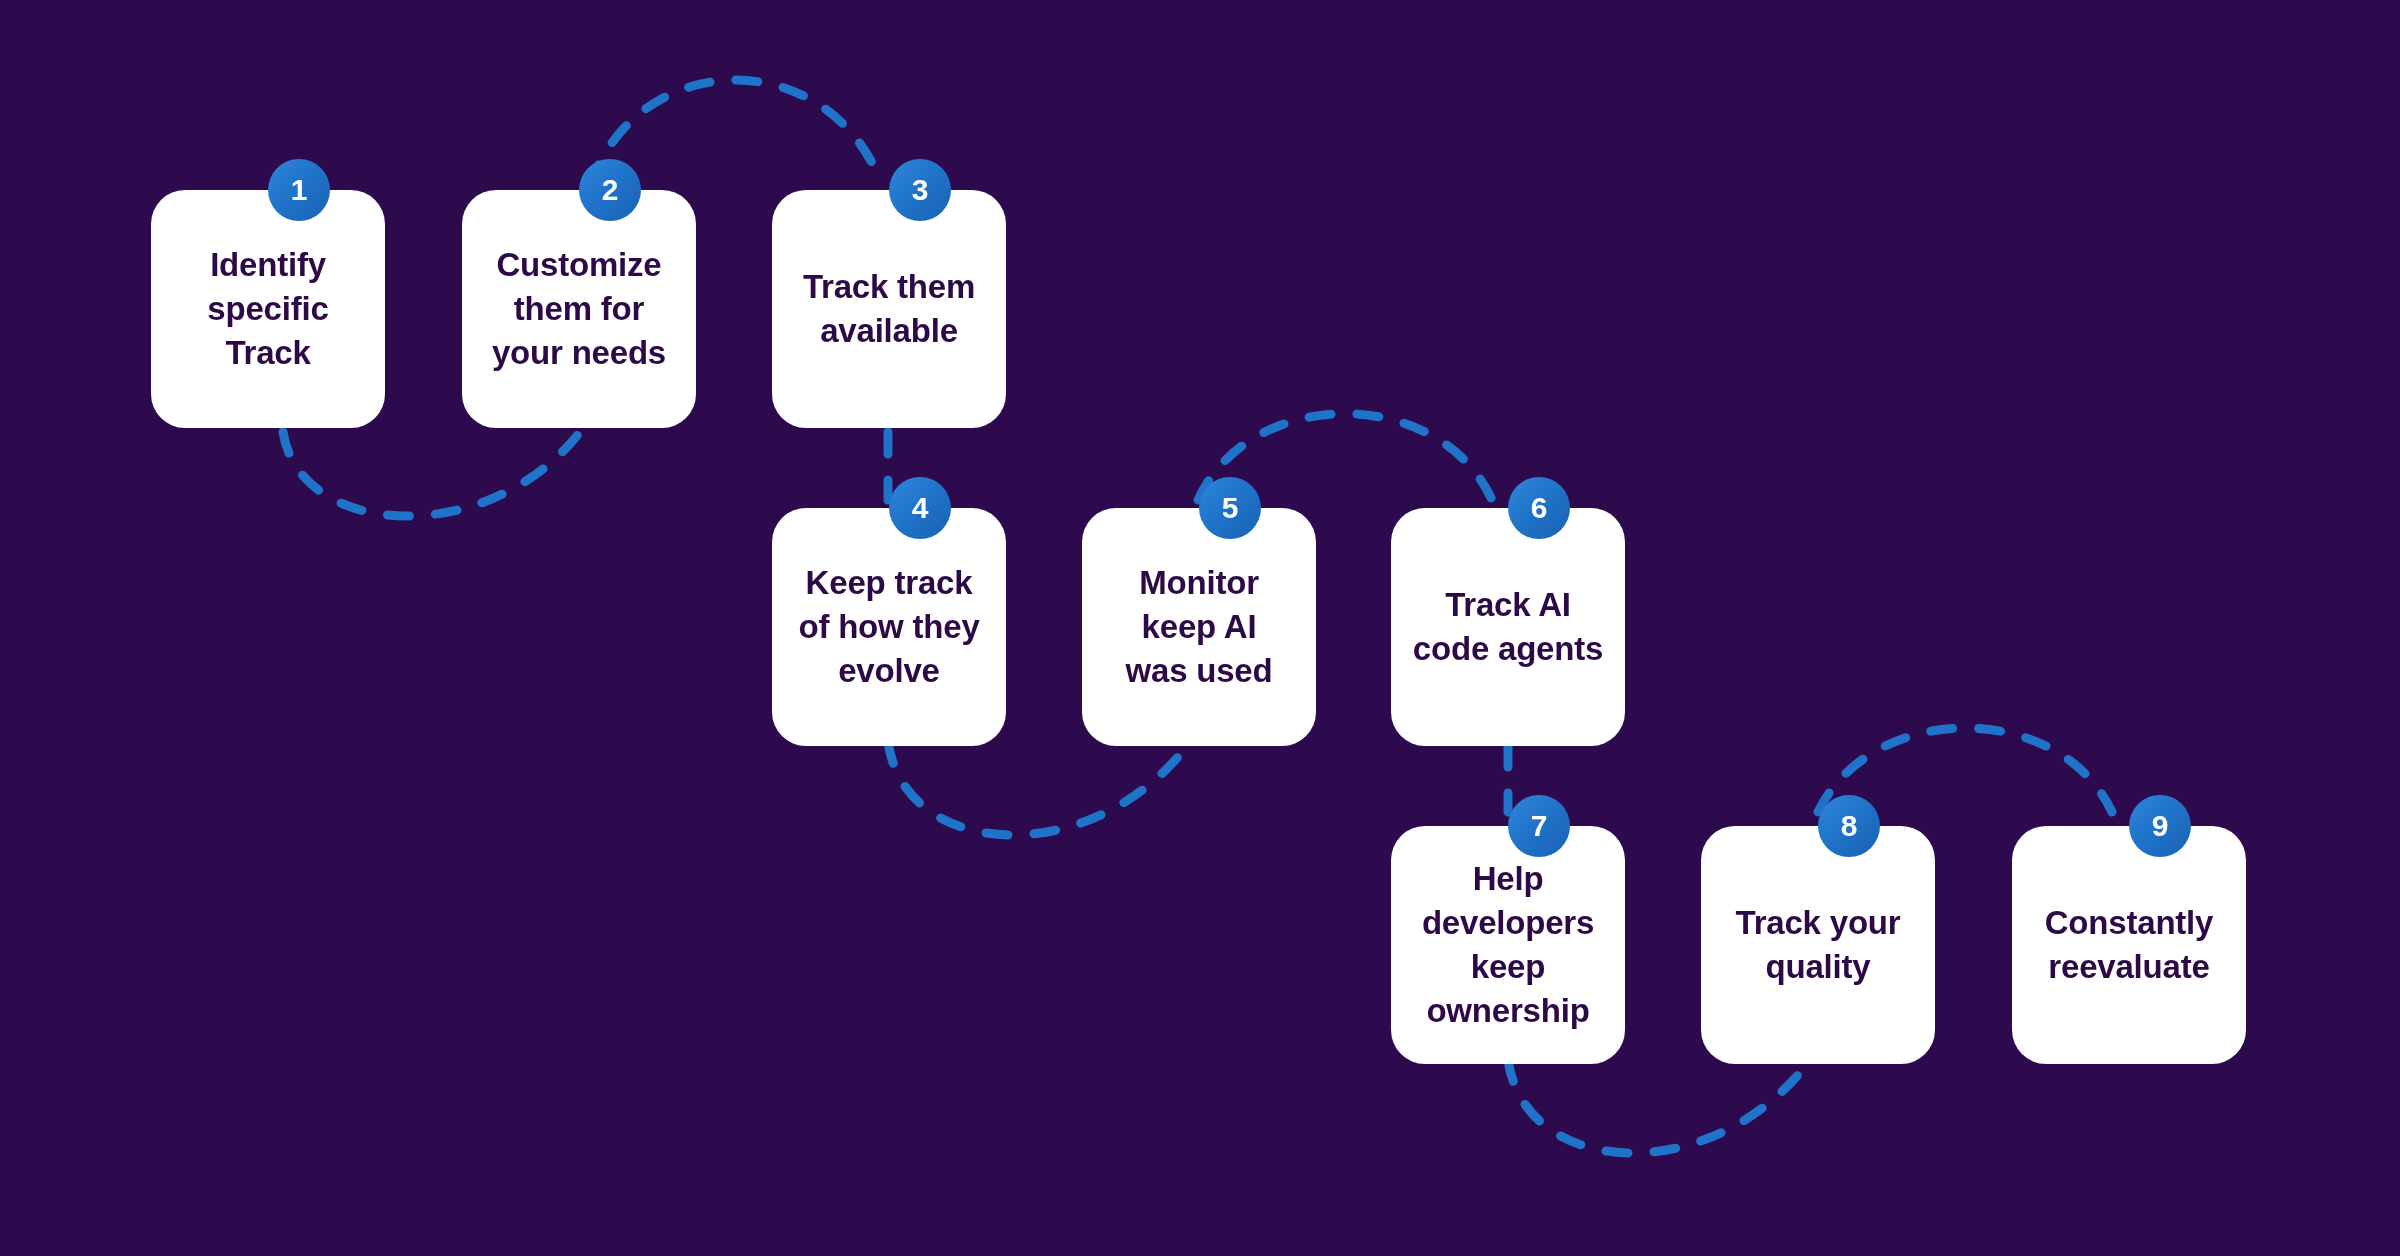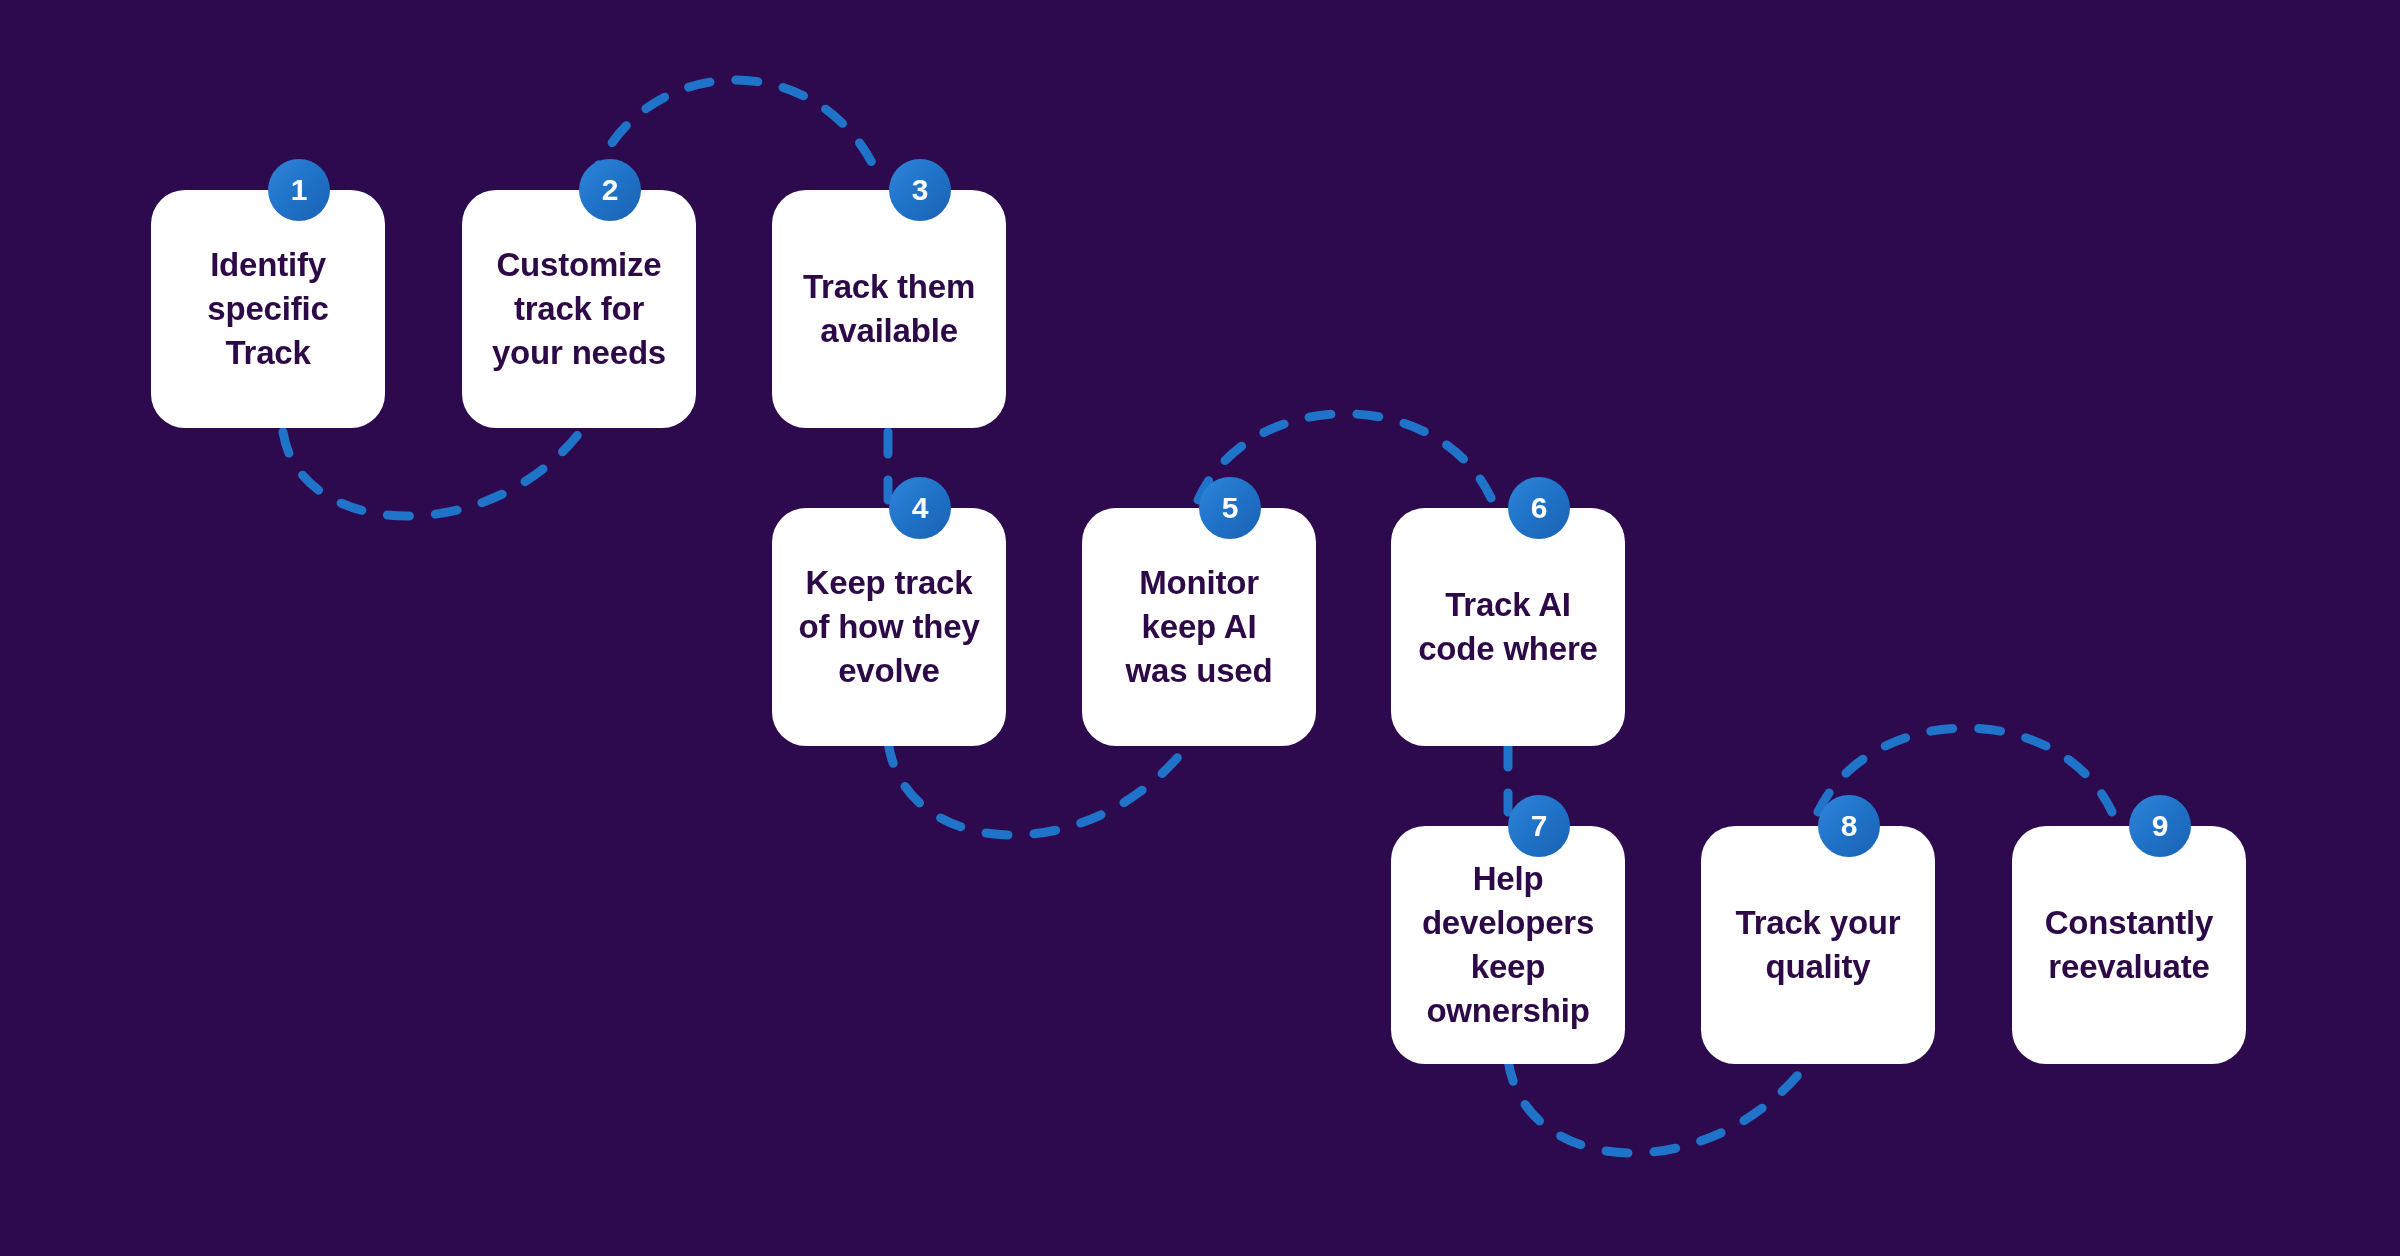--- a/index.html
+++ b/index.html
@@ -90,21 +90,21 @@
 specific Track</span>
     </div>
     <div class="badge" style="left:117px; top:-31px;">
       <span>1</span>
     </div>
   </div>
 
   <div class="step" style="left:462px; top:190px; width:234px; height:238px;">
     <div class="card">
       <span class="card-label">Customize
-track for
+them for
 your needs</span>
     </div>
     <div class="badge" style="left:117px; top:-31px;">
       <span>2</span>
     </div>
   </div>
 
   <div class="step" style="left:772px; top:190px; width:234px; height:238px;">
     <div class="card">
       <span class="card-label">Track them
@@ -133,21 +133,21 @@
 was used</span>
     </div>
     <div class="badge" style="left:117px; top:-31px;">
       <span>5</span>
     </div>
   </div>
 
   <div class="step" style="left:1391px; top:508px; width:234px; height:238px;">
     <div class="card">
       <span class="card-label">Track AI
-code where</span>
+code agents</span>
     </div>
     <div class="badge" style="left:117px; top:-31px;">
       <span>6</span>
     </div>
   </div>
 
   <div class="step" style="left:1391px; top:826px; width:234px; height:238px;">
     <div class="card">
       <span class="card-label">Help
 developers

